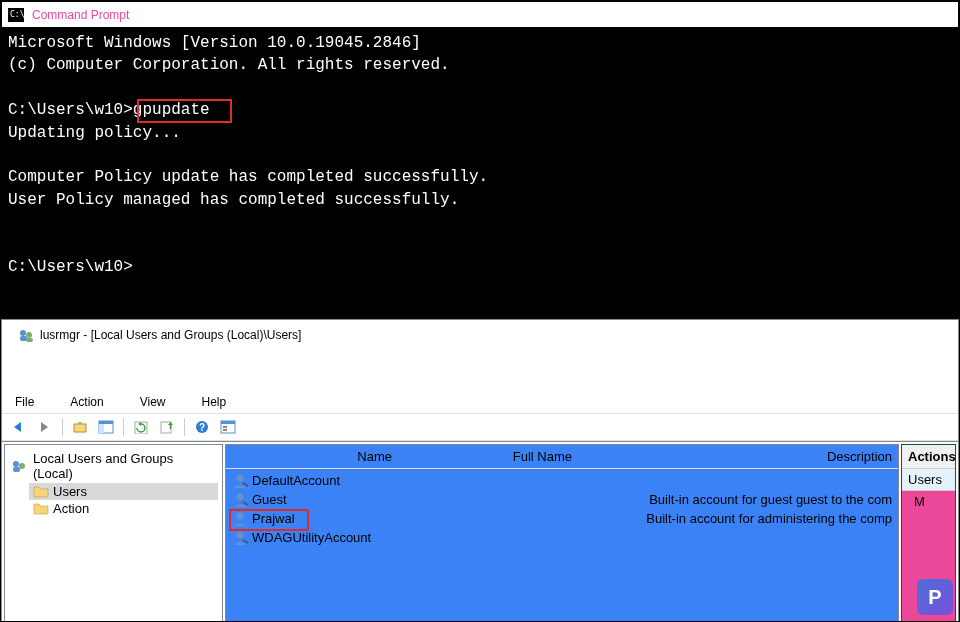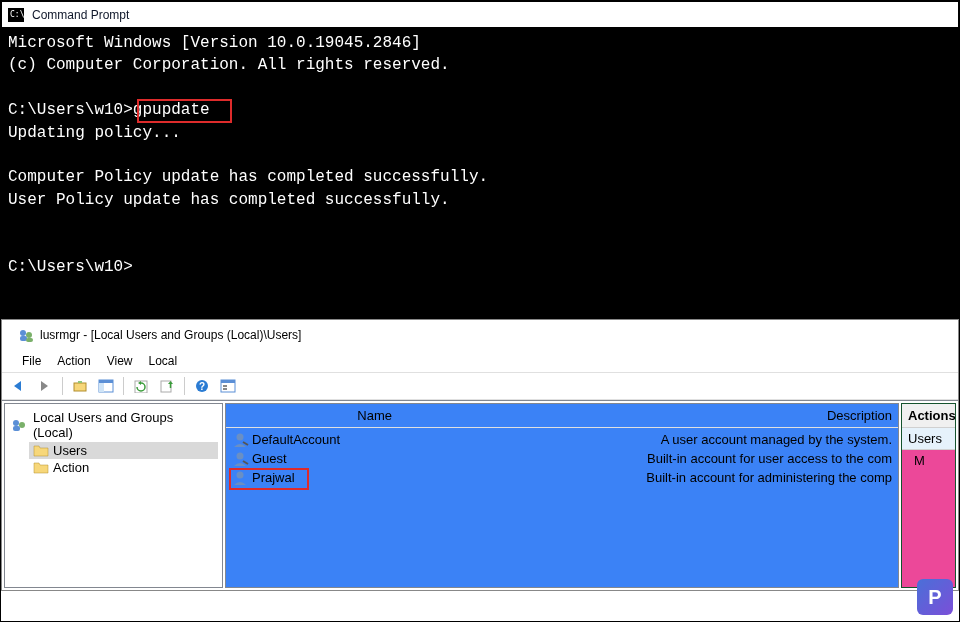--- a/index.html
+++ b/index.html
@@ -3,32 +3,32 @@
 <meta charset="utf-8">
 <style>
   * { box-sizing: border-box; margin: 0; padding: 0; }
   body { font-family: "Segoe UI", Tahoma, sans-serif; font-size: 13px; width: 960px; height: 622px; background: #fff; position: relative; overflow: hidden; border: 1px solid #000; }
 
   
   .cmd-window { border: 1px solid #000; }
   .cmd-titlebar { background: #fff; height: 26px; display: flex; align-items: center; padding: 0 6px; border-bottom: 1px solid #000; }
   .cmd-icon { width: 16px; height: 14px; background: #000; margin-right: 8px; display: flex; align-items: center; justify-content: flex-start; padding-left: 2px; }
   .cmd-icon span { color: #fff; font-size: 8px; font-family: monospace; }
-  .cmd-title { font-size: 12px; color: #0f172a; }
+  .cmd-title { font-size: 12px; color: #ec4899; }
   .cmd-body { background: #000; color: #fff; font-family: Consolas, "Courier New", monospace; font-size: 16px; line-height: 1.4; padding: 4px 6px; height: 290px; position: relative; white-space: pre; }
   .cmd-command { position: relative; display: inline-block; }
   .cmd-highlight { position: absolute; border: 2px solid #de2b2b; pointer-events: none; }
 
   
   .lusrmgr-window { border: 1px solid #888; background: #fff; }
   .lusrmgr-titlebar { height: 30px; display: flex; align-items: center; padding: 0 16px; }
   .lusrmgr-icon { width: 16px; height: 16px; margin-right: 6px; display: inline-flex; align-items: center; justify-content: center; }
   .lusrmgr-title { font-size: 12px; }
 
-  .menubar { display: flex; padding: 2px 12px; gap: 0; }
+  .menubar { display: flex; padding: 2px 5px; gap: 20px; margin-top: 41px; }
   .menubar-item { padding: 2px 8px; font-size: 12px; cursor: default; }
 
   .toolbar { display: flex; align-items: center; padding: 2px 6px; gap: 4px; border-top: 1px solid #e0e0e0; border-bottom: 1px solid #e0e0e0; }
   .toolbar-btn { width: 22px; height: 22px; display: flex; align-items: center; justify-content: center; border: 1px solid transparent; }
   .toolbar-sep { width: 1px; height: 18px; background: #ccc; margin: 0 2px; }
 
   .lusrmgr-main { display: flex; height: 190px; border-top: 1px solid #828790; }
   .tree-panel { width: 219px; border: 1px solid #828790; margin: 2px; padding: 4px; background: #fff; }
   .tree-root { display: flex; align-items: center; padding: 2px; }
   .tree-children { margin-left: 20px; }
@@ -69,21 +69,21 @@
       </div>
     <span class="cmd-title">Command Prompt</span>
   </div>
   <div class="cmd-body"><span>Microsoft Windows [Version 10.0.19045.2846]</span>
 <span>(c) Computer Corporation. All rights reserved.</span>
 
 <span>C:\Users\w10&gt;</span><span class="cmd-command">gpupdate</span>
 <span>Updating policy...</span>
 
 <span>Computer Policy update has completed successfully.</span>
-<span>User Policy update has completed successfully.</span>
+<span>User Policy managed has completed successfully.</span>
 
 
 <span>C:\Users\w10&gt;</span>
 <div class="cmd-highlight" style="left:135px; top:71px; width:95px; height:24px;"></div></div>
 </div>
 
 <div class="lusrmgr-window">
   <div class="lusrmgr-titlebar">
     <span class="lusrmgr-icon">
       <svg width="16" height="16">
@@ -93,21 +93,21 @@
           <rect x="8" y="11" width="7" height="4" rx="2" fill="#7ab06a"></rect>
         </svg>
     </span>
     <span class="lusrmgr-title">lusrmgr - [Local Users and Groups (Local)\Users]</span>
   </div>
 
   <div class="menubar">
     <div class="menubar-item">File</div>
     <div class="menubar-item">Action</div>
     <div class="menubar-item">View</div>
-    <div class="menubar-item">Local</div>
+    <div class="menubar-item">Help</div>
   </div>
 
   <div class="toolbar">
     <div class="toolbar-btn">
         <svg width="16" height="14">
           <path d="M10 2 L3 7 L10 12 Z" fill="#2b7cd3"></path>
         </svg>
       </div>
     <div class="toolbar-btn">
         <svg width="16" height="14">
@@ -189,65 +189,75 @@
               </svg>
             </span>
           <span>Action</span>
         </div>
       </div>
     </div>
 
     <div class="list-panel">
       <div class="list-header">
         <div class="col-name">Name</div>
+        <div class="col-fullname">Full Name</div>
         <div class="col-desc">Description</div>
       </div>
       <div class="list-body">
         <div class="list-row">
           <div class="cell-name">
               <span class="user-icon">
                 <svg width="17" height="17">
                   <circle cx="8" cy="6" r="3.5" fill="#6a8fc4"></circle>
                   <path d="M2 16 Q8 10 14 16 Z" fill="#6a8fc4"></path>
                   <path d="M11 11 L16 14" stroke="#555" stroke-width="2"></path>
                 </svg>
               </span>
               <span>DefaultAccount</span>
             </div>
           <div class="cell-fullname"></div>
-          <div class="cell-desc">A user account managed by the system.</div>
         </div>
         <div class="list-row">
           <div class="cell-name">
               <span class="user-icon">
                 <svg width="17" height="17">
                   <circle cx="8" cy="6" r="3.5" fill="#6a8fc4"></circle>
                   <path d="M2 16 Q8 10 14 16 Z" fill="#6a8fc4"></path>
                   <path d="M11 11 L16 14" stroke="#555" stroke-width="2"></path>
                 </svg>
               </span>
               <span>Guest</span>
             </div>
           <div class="cell-fullname"></div>
-          <div class="cell-desc">Built-in account for user access to the com</div>
+          <div class="cell-desc">Built-in account for guest guest to the com</div>
         </div>
         <div class="list-row">
           <div class="cell-name">
               <span class="user-icon">
                 <svg width="17" height="17">
                   <circle cx="8" cy="6" r="3.5" fill="#6a8fc4"></circle>
                   <path d="M2 16 Q8 10 14 16 Z" fill="#6a8fc4"></path>
                 </svg>
               </span>
               <span>Prajwal</span>
             </div>
           <div class="cell-fullname"></div>
           <div class="cell-desc">Built-in account for administering the comp</div>
         </div>
         <div class="list-row">
+          <div class="cell-name">
+              <span class="user-icon">
+                <svg width="17" height="17">
+                  <circle cx="8" cy="6" r="3.5" fill="#6a8fc4"></circle>
+                  <path d="M2 16 Q8 10 14 16 Z" fill="#6a8fc4"></path>
+                  <path d="M11 11 L16 14" stroke="#555" stroke-width="2"></path>
+                </svg>
+              </span>
+              <span>WDAGUtilityAccount</span>
+            </div>
           <div class="cell-fullname"></div>
         </div>
       </div>
       <div class="list-highlight" style="left:3px; top:64px; width:80px; height:22px;"></div>
     </div>
 
     <div class="actions-panel">
       <div class="actions-header">Actions</div>
       <div class="actions-item">Users</div>
       <div class="actions-sub">M</div>

